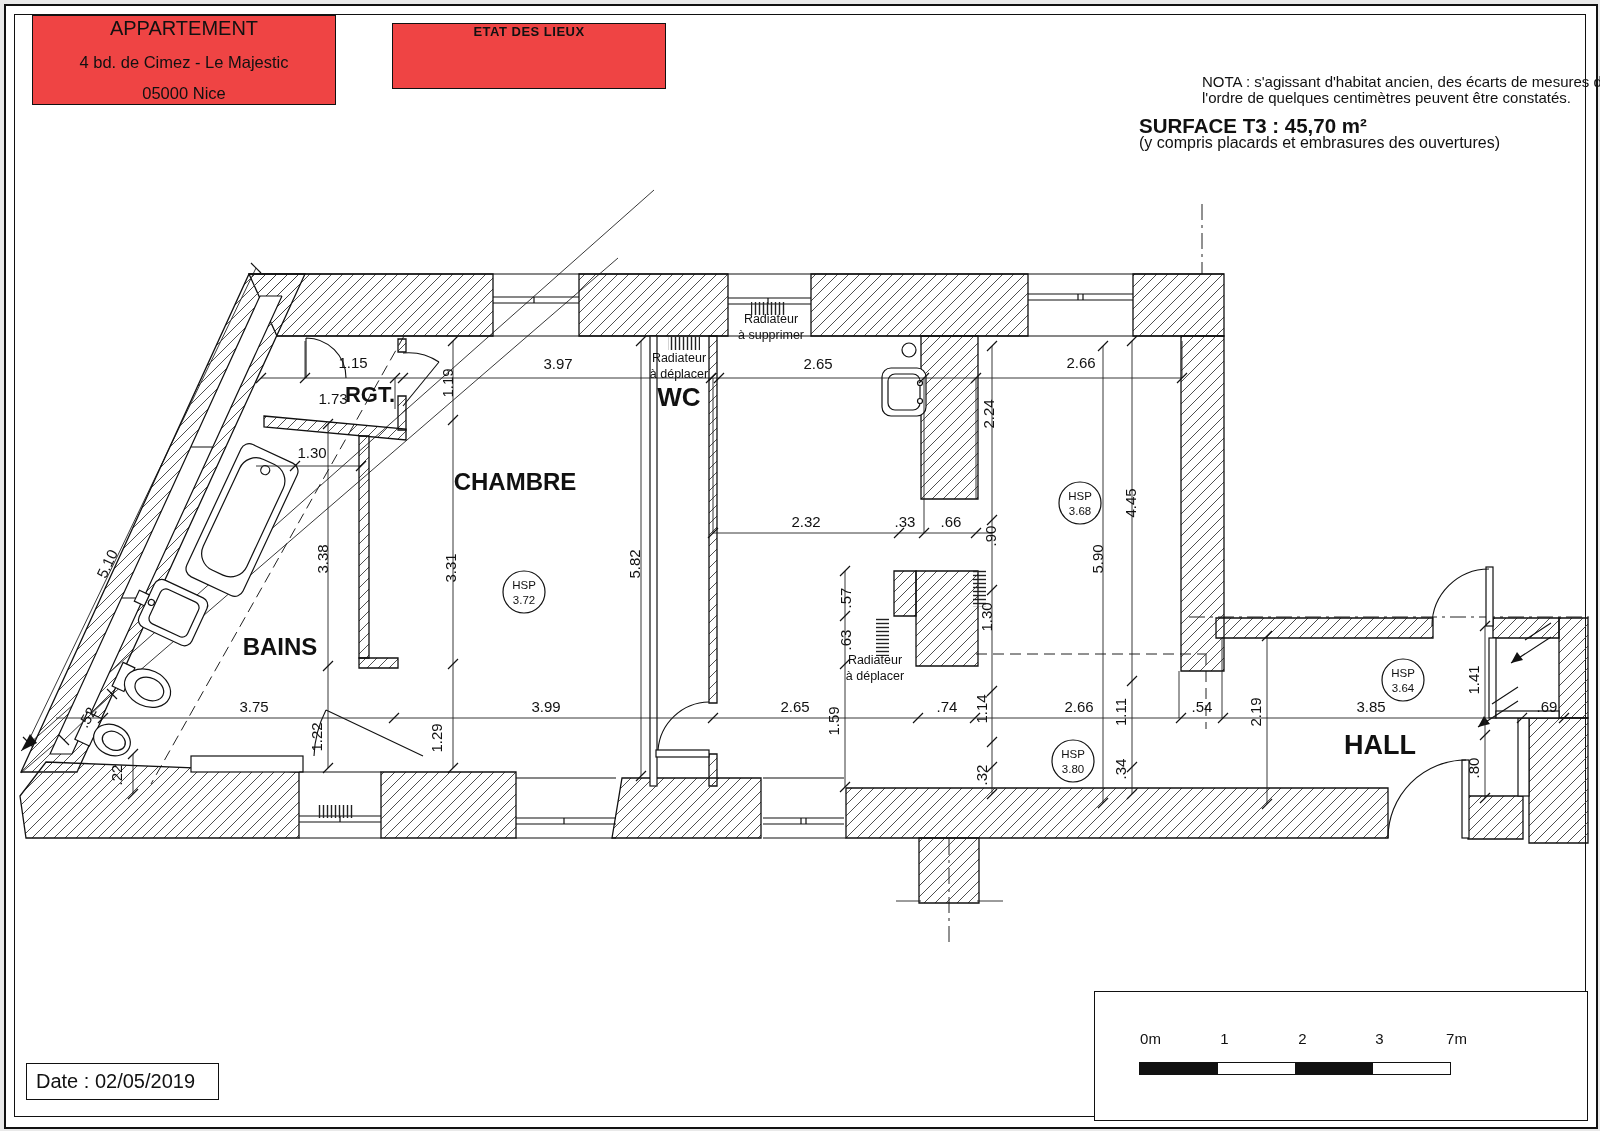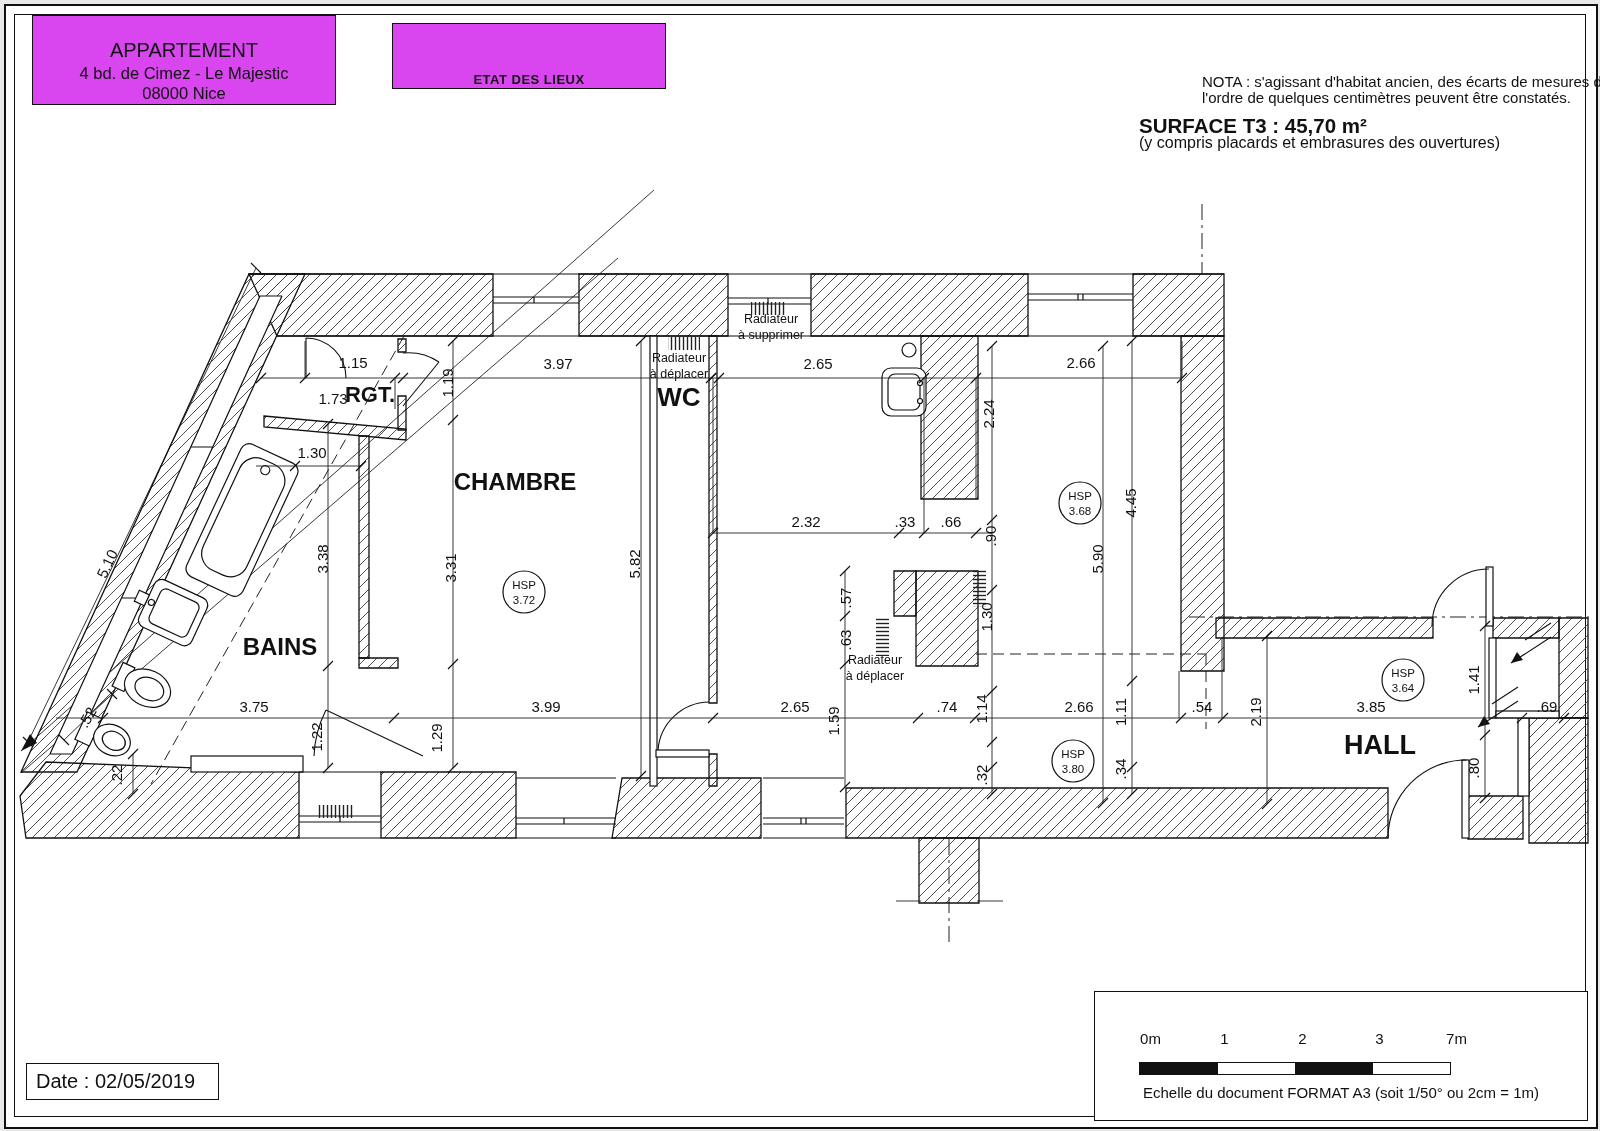--- a/index.html
+++ b/index.html
@@ -1,20 +1,20 @@
 <!DOCTYPE html>
 <html><head>
 <meta charset="utf-8">
 <style>
   html,body{margin:0;padding:0;background:#e9e9e9;width:1600px;height:1131px;overflow:hidden;
             font-family:"Liberation Sans",sans-serif;color:#111;}
   #page{position:absolute;left:4px;top:4px;width:1590px;height:1121px;background:#fff;border:2px solid #111;}
   #frame-inner{position:absolute;left:8px;top:8px;width:1570px;height:1101px;border:1.5px solid #111;}
-  .tbox{position:absolute;border:1.6px solid #111;background:#d946ef;display:flex;flex-direction:column;
-        align-items:center;justify-content:flex-end;text-align:center;line-height:1.25;}
+  .tbox{position:absolute;border:1.6px solid #111;background:#ef4444;display:flex;flex-direction:column;
+        align-items:center;justify-content:space-between;text-align:center;line-height:1.25;}
   #title-block1{left:26px;top:9px;width:302px;height:88px;font-size:16.5px;}
   #title-block1 .big{font-size:20px;}
   #title-block2{left:386px;top:17px;width:272px;height:64px;font-weight:bold;font-size:13px;letter-spacing:.5px;}
   #title-block3{left:658px;top:9px;width:330px;height:85px;font-size:16.5px;}
   #nota{position:absolute;left:1196px;top:32px;width:452px;font-size:15px;line-height:16px;margin-top:36px;}
   #surface{position:absolute;left:1133px;top:108px;font-size:20.5px;font-weight:bold;}
   #surface-sub{position:absolute;left:1133px;top:128px;font-size:16px;}
   #date-box{position:absolute;left:20px;top:1057px;width:182px;height:35px;border:1.7px solid #111;
             background:#fff;display:flex;align-items:center;padding-left:9px;font-size:20px;}
   #scale-box{position:absolute;left:1088px;top:985px;width:492px;height:128px;border:1.5px solid #111;background:#fff;}
@@ -281,21 +281,21 @@
         <g>
           <text x="869" y="658" class="note">Radiateur</text>
           <text x="869" y="674" class="note">à déplacer</text>
         </g>
       </g>
   </svg>
 
   <div class="tbox" id="title-block1">
     <div class="big">APPARTEMENT</div>
     <div>4 bd. de Cimez - Le Majestic</div>
-    <div>08000 Nice</div>
+    <div>05000 Nice</div>
   </div>
   <div class="tbox" id="title-block2">
     <div>ETAT DES LIEUX</div>
   </div>
   <div id="nota">NOTA : s'agissant d'habitat ancien, des écarts de mesures de l'ordre de quelques centimètres peuvent être constatés.</div>
   <div id="surface">SURFACE T3 : 45,70 m²</div>
   <div id="surface-sub">(y compris placards et embrasures des ouvertures)</div>
 
   <div id="date-box">
     <span>Date : 02/05/2019</span>
@@ -305,15 +305,14 @@
     <span class="slabel" style="left:121px">1</span>
     <span class="slabel" style="left:199px">2</span>
     <span class="slabel" style="left:276px">3</span>
     <span class="slabel" style="left:353px">7m</span>
     <div id="scale-bar">
       <div style="width:77.5px;background:#111"></div>
       <div style="width:77.5px;background:#fff;border-left:1px solid #111"></div>
       <div style="width:77.5px;background:#111"></div>
       <div style="width:77.5px;background:#fff;border-left:1px solid #111"></div>
     </div>
-    <div id="scale-caption">Echelle du document FORMAT A3 (soit 1/50° ou 2cm = 1m)</div>
   </div>
 </div>
 
 </body></html>

